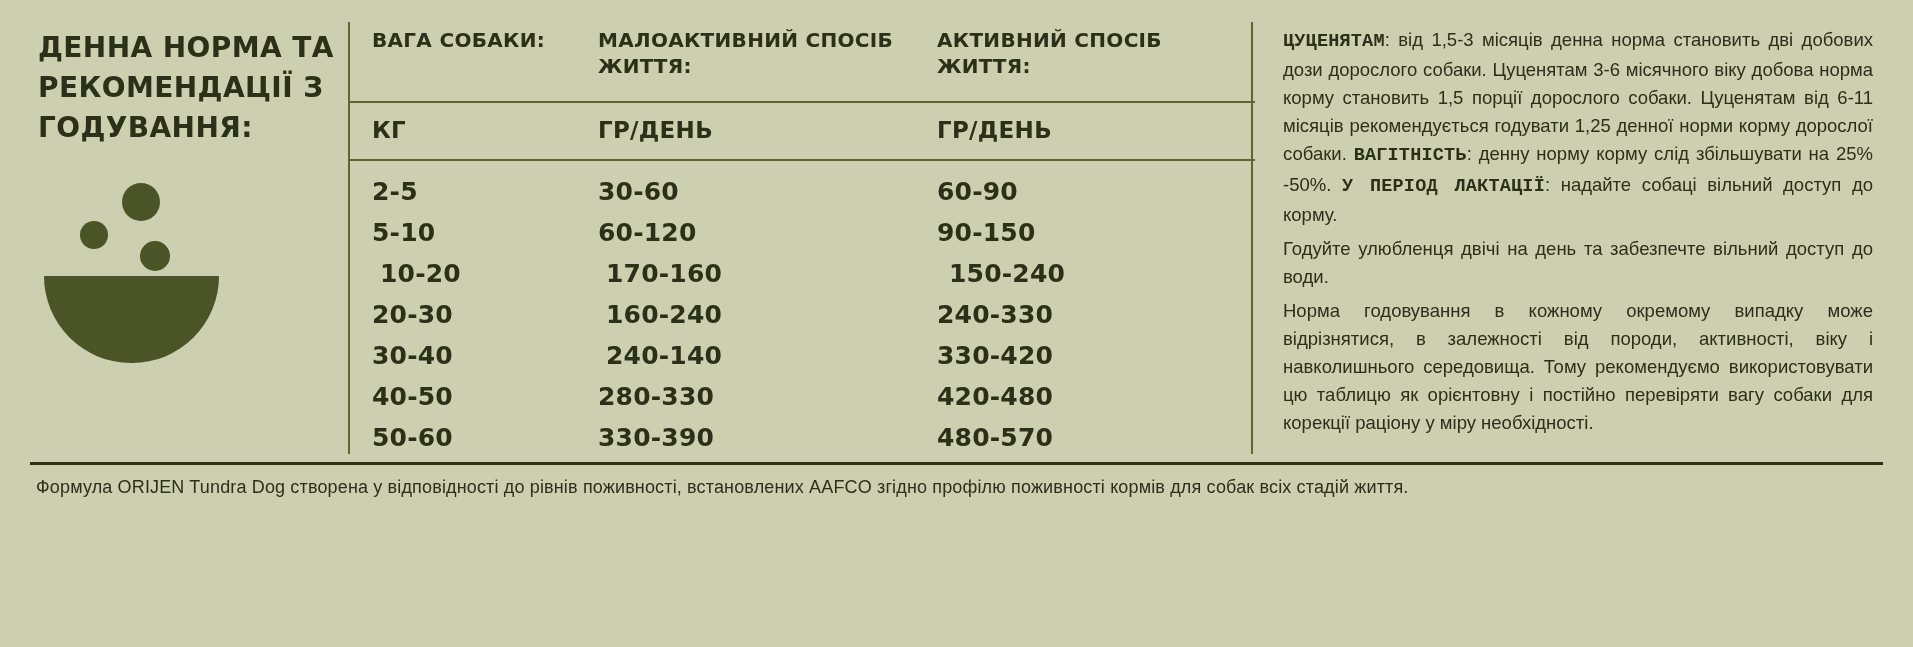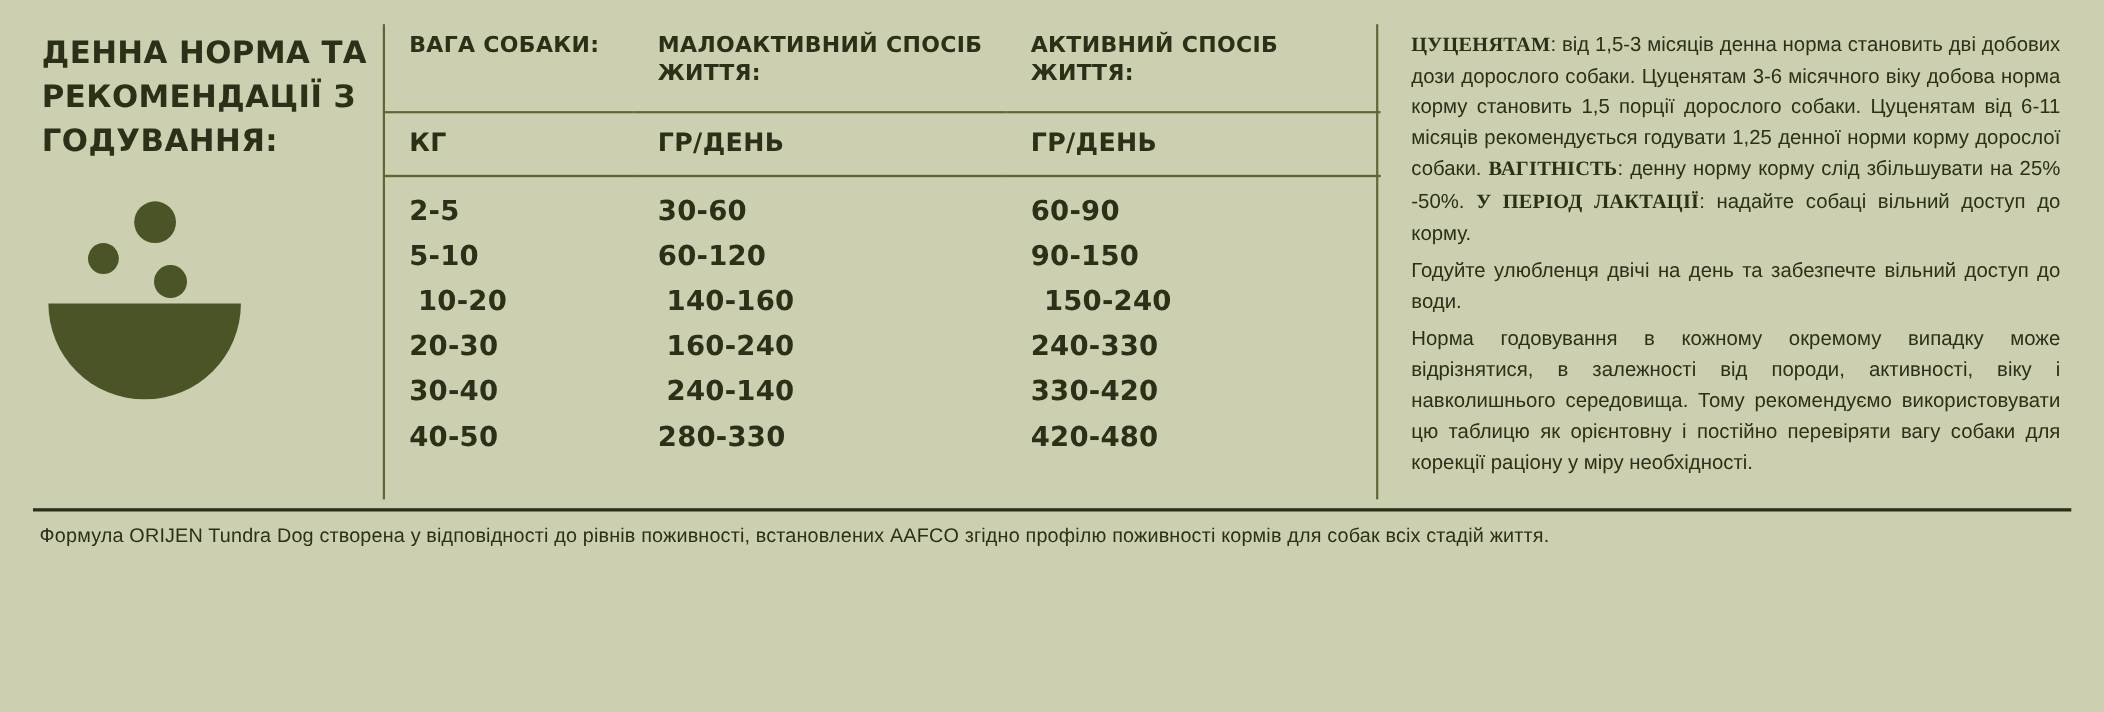--- a/index.html
+++ b/index.html
@@ -133,21 +133,21 @@
     padding: 4px 10px 0 30px;
     box-sizing: border-box;
     font-size: 18.5px;
     line-height: 1.52;
     text-align: justify;
     color: #2b3018;
   }
   .notes-col p { margin: 0 0 6px 0; }
   .notes-col p:last-child { margin-bottom: 0; }
   .lead {
-    font-family: Liberation Serif, serif;
+    font-family: Liberation Mono, monospace;
     font-weight: bold;
     text-transform: uppercase;
     letter-spacing: 0.2px;
   }
 
   
   .footer {
     border-top: 3px solid #2b3018;
     margin: 8px 30px 0 30px;
     padding: 12px 4px 14px 6px;
@@ -198,37 +198,42 @@
             <td>30-60</td>
             <td>60-90</td>
           </tr>
           <tr>
             <td>5-10</td>
             <td>60-120</td>
             <td>90-150</td>
           </tr>
           <tr>
             <td class="cell-ind-1">10-20</td>
-            <td class="cell-ind-1">140-160</td>
+            <td class="cell-ind-1">170-160</td>
             <td class="cell-ind-2">150-240</td>
           </tr>
           <tr>
             <td>20-30</td>
             <td class="cell-ind-1">160-240</td>
             <td>240-330</td>
           </tr>
           <tr>
             <td>30-40</td>
             <td class="cell-ind-1">240-140</td>
             <td>330-420</td>
           </tr>
           <tr>
             <td>40-50</td>
             <td>280-330</td>
             <td>420-480</td>
+          </tr>
+          <tr>
+            <td>50-60</td>
+            <td>330-390</td>
+            <td>480-570</td>
           </tr>
         </tbody>
       </table>
     </div>
 
     <div class="notes-col">
       <p><span class="lead">ЦУЦЕНЯТАМ</span><span>: від 1,5-3 місяців денна норма становить дві добових дози дорослого собаки. Цуценятам 3-6 місячного віку добова норма корму становить 1,5 порції дорослого собаки. Цуценятам від 6-11 місяців рекомендується годувати 1,25 денної норми корму дорослої собаки. </span><span class="lead">ВАГІТНІСТЬ</span><span>: денну норму корму слід збільшувати на 25% -50%. </span><span class="lead">У ПЕРІОД ЛАКТАЦІЇ</span><span>: надайте собаці вільний доступ до корму.</span></p>
       <p>Годуйте улюбленця двічі на день та забезпечте вільний доступ до води.</p>
       <p>Норма годовування в кожному окремому випадку може відрізнятися, в залежності від породи, активності, віку і навколишнього середовища. Тому рекомендуємо використовувати цю таблицю як орієнтовну і постійно перевіряти вагу собаки для корекції раціону у міру необхідності.</p>
     </div>

